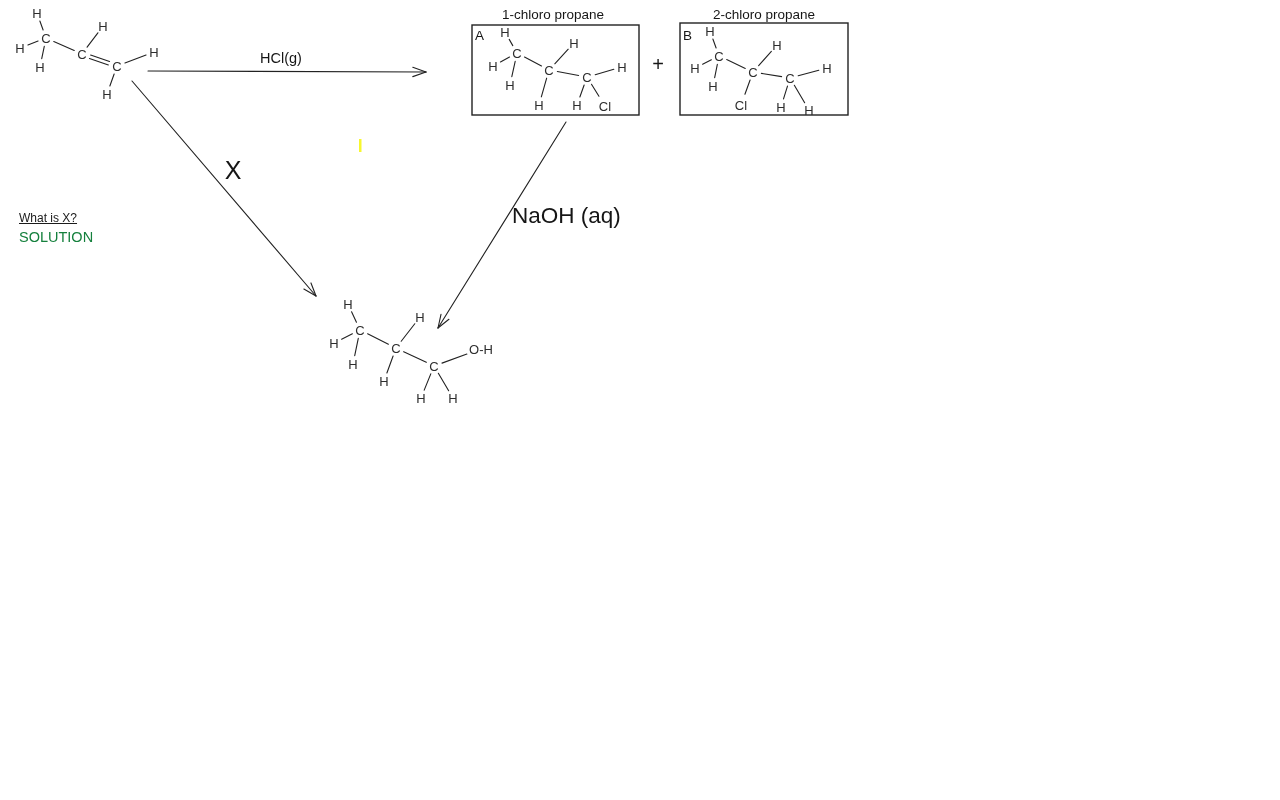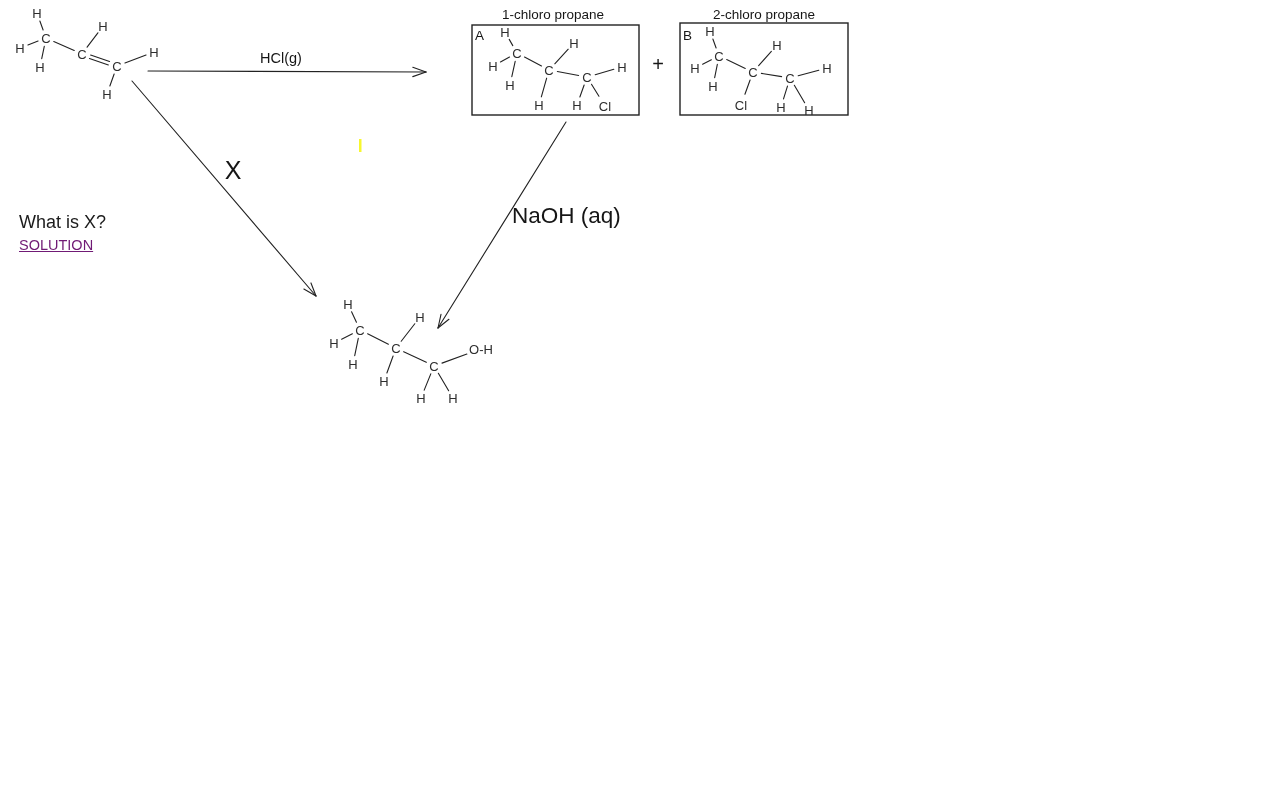--- a/index.html
+++ b/index.html
@@ -23,22 +23,23 @@
     top: 0;
     font-family: "Liberation Sans", "DejaVu Sans", sans-serif;
   }
   .question {
     position: absolute;
     left: 19px;
     top: 211px;
     line-height: 1.28;
   }
   .question .prompt {
-    font-size: 18px;
+    font-size: 12px;
     color: #1b1b1b;
+    text-decoration: underline;
   }
   .question .solution {
     font-size: 14.5px;
     font-weight: 400;
     text-decoration: none;
     cursor: pointer;
     display: inline-block;
     margin-top: 2px;
   }
 </style>
@@ -145,15 +146,15 @@
       <text x="475" y="40" text-anchor="start" font-size="13.5" fill="#161616">A</text>
       <text x="683" y="40" text-anchor="start" font-size="13.5" fill="#161616">B</text>
       <text x="658" y="71" text-anchor="middle" font-size="20" fill="#161616">+</text>
       <text x="281" y="63" text-anchor="middle" font-size="14.5" fill="#161616">HCl(g)</text>
       <text x="233" y="179" text-anchor="middle" font-size="25" fill="#161616">X</text>
       <text x="512" y="223" text-anchor="start" font-size="22.5" fill="#161616">NaOH (aq)</text>
     </svg>
 
   <div class="question">
     <div class="prompt">What is X?</div>
-    <a class="solution" style="color: #701a75; text-decoration: underline;">SOLUTION</a>
+    <a class="solution" style="color: #15803d;">SOLUTION</a>
   </div>
 </div>
 
 </body></html>

